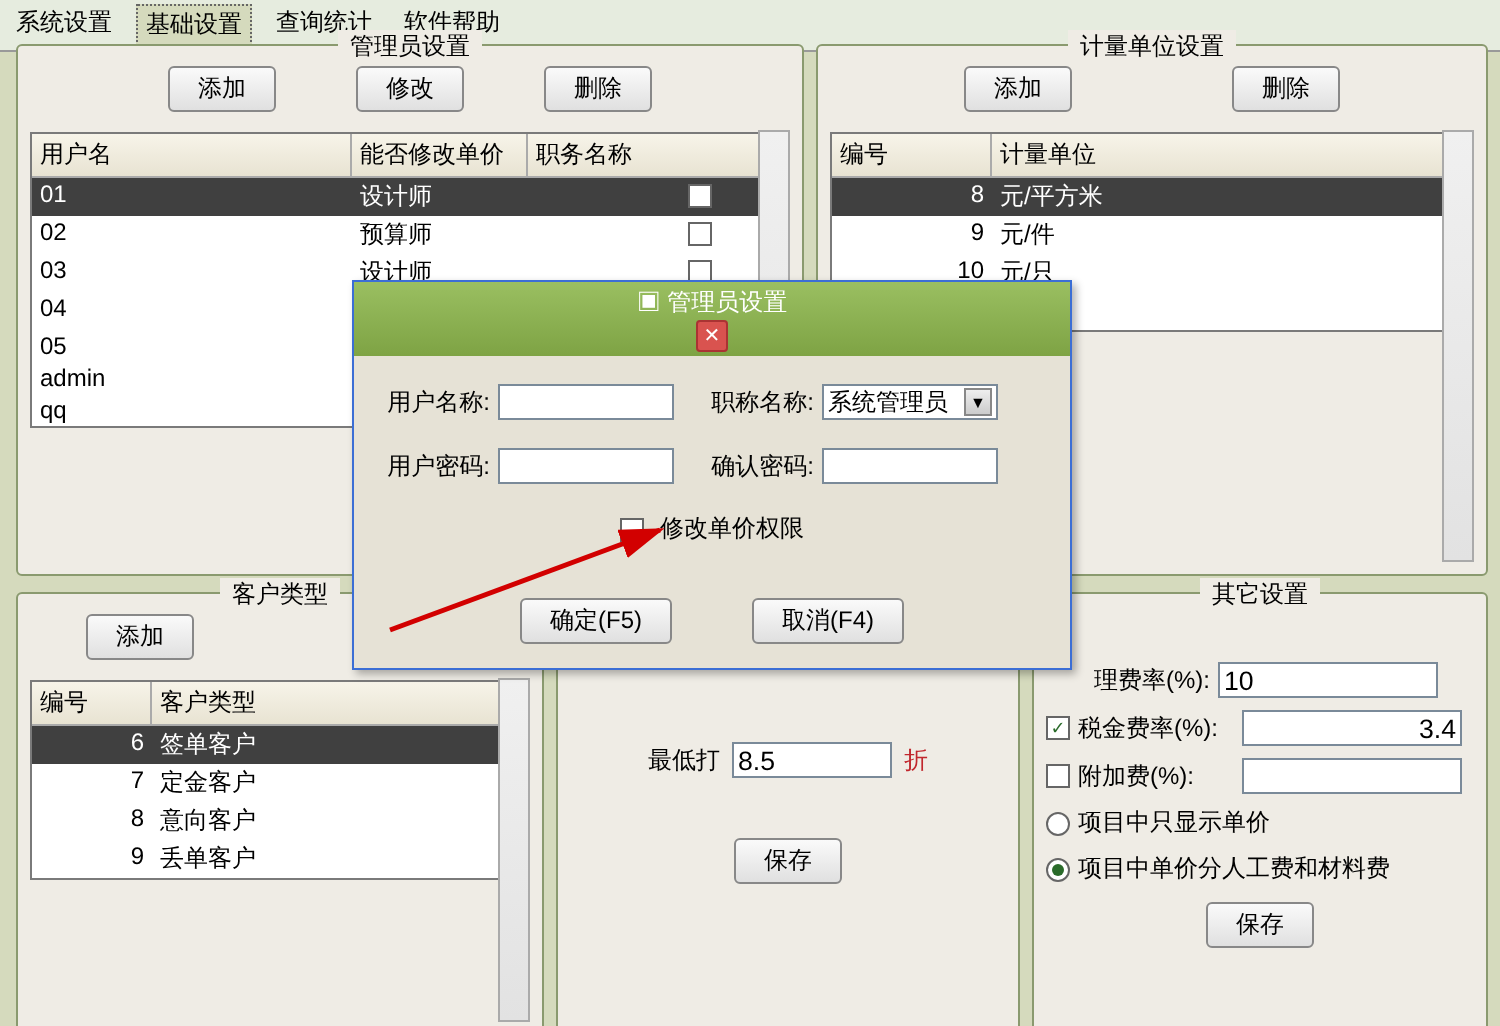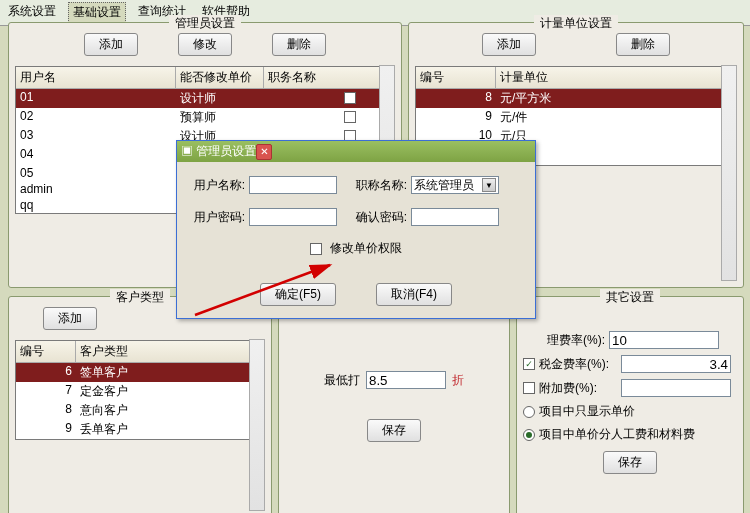--- a/index.html
+++ b/index.html
@@ -16,24 +16,24 @@
 .panel.botmid { top: 280px; left: 276px; width: 232px; height: 222px; }
 .panel.botright { top: 280px; left: 514px; width: 228px; height: 222px; }
 .btnrow { display: flex; gap: 40px; justify-content: center; padding: 10px 0; }
 .btn { background: linear-gradient(#fafafa,#e0e0e0); border: 1px solid #888; border-radius: 3px; padding: 2px 14px; font-size: 12px; min-width: 54px; text-align: center; cursor: pointer; }
 .tbl { border: 1px solid #7a7a7a; margin: 0 6px; background: #fff; }
 .thead { display: flex; background: linear-gradient(#f7f4e9,#e8e3d2); border-bottom: 1px solid #aaa; }
 .thead > div { padding: 2px 4px; border-right: 1px solid #aaa; font-size: 12px; }
 .tbody { background: #fff; }
 .trow { display: flex; border-bottom: 0; }
 .trow > div { padding: 1px 4px; font-size: 12px; overflow: hidden; white-space: nowrap; }
-.trow.sel { background: #7f1d1d; color: #fff; }
+.trow.sel { background: #404040; color: #fff; }
 .chk { display: inline-block; width: 12px; height: 12px; border: 1px solid #666; background: #fff; vertical-align: middle; }
 .dialog { position: absolute; top: 140px; left: 176px; width: 360px; background: #e6e2d6; border: 1px solid #3b6ed5; box-shadow: 2px 2px 4px rgba(0,0,0,.3); z-index: 10; }
-.dialog-titlebar { background: linear-gradient(#9abf61,#7ea344); color: #fff; padding: 2px 4px; display: flex; align-items: center; font-size: 12px; }
+.dialog-titlebar { background: linear-gradient(#9abf61,#7ea344); color: #fff; padding: 2px 4px; display: flex; align-items: center; justify-content: space-between; font-size: 12px; flex-direction: column; }
 .dialog-close { width: 16px; height: 16px; background: #d9534f; color: #fff; border: 1px solid #a33; font-size: 10px; display: flex; align-items: center; justify-content: center; cursor: pointer; border-radius: 2px; }
 .dialog-body { padding: 14px 10px; }
 .frow { display: flex; align-items: center; margin-bottom: 14px; gap: 4px; }
 .flabel { width: 58px; text-align: right; font-size: 12px; }
 .finput { border: 1px solid #7a8a99; background: #fff; height: 18px; width: 88px; padding: 0 2px; }
 .fselect { border: 1px solid #7a8a99; background: #fff; height: 18px; width: 88px; display: flex; align-items: center; justify-content: space-between; padding: 0 2px; }
 .fselect .arrow { width: 14px; height: 14px; background: linear-gradient(#eee,#ccc); border: 1px solid #888; display: flex; align-items: center; justify-content: center; font-size: 8px; }
 .dialog-btns { display: flex; justify-content: center; gap: 40px; padding: 6px 0 12px; }
 .arrow-annot { position: absolute; z-index: 20; pointer-events: none; }
 .setting-row { display: flex; align-items: center; margin: 6px 6px; gap: 4px; font-size: 12px; }

